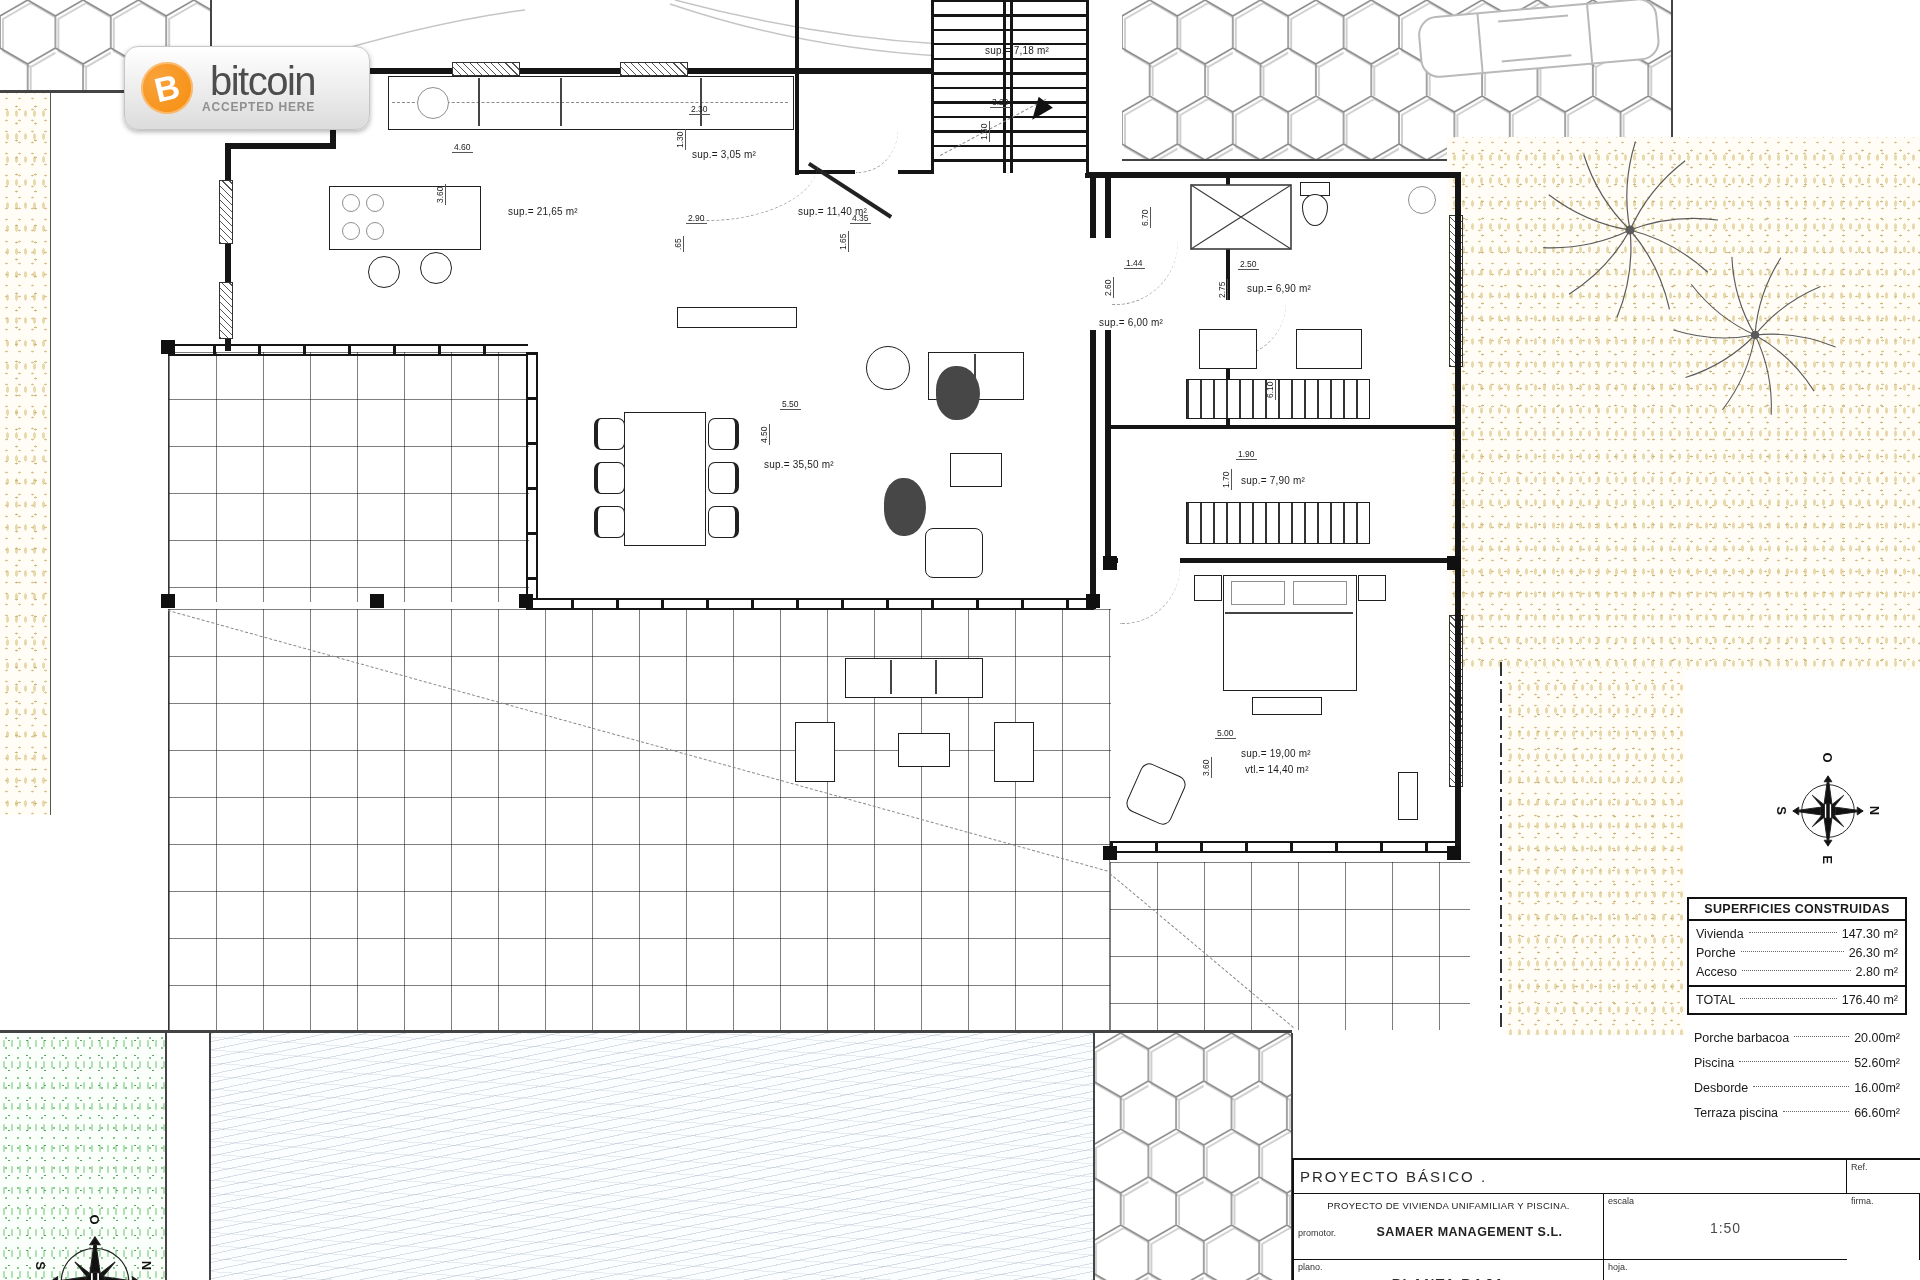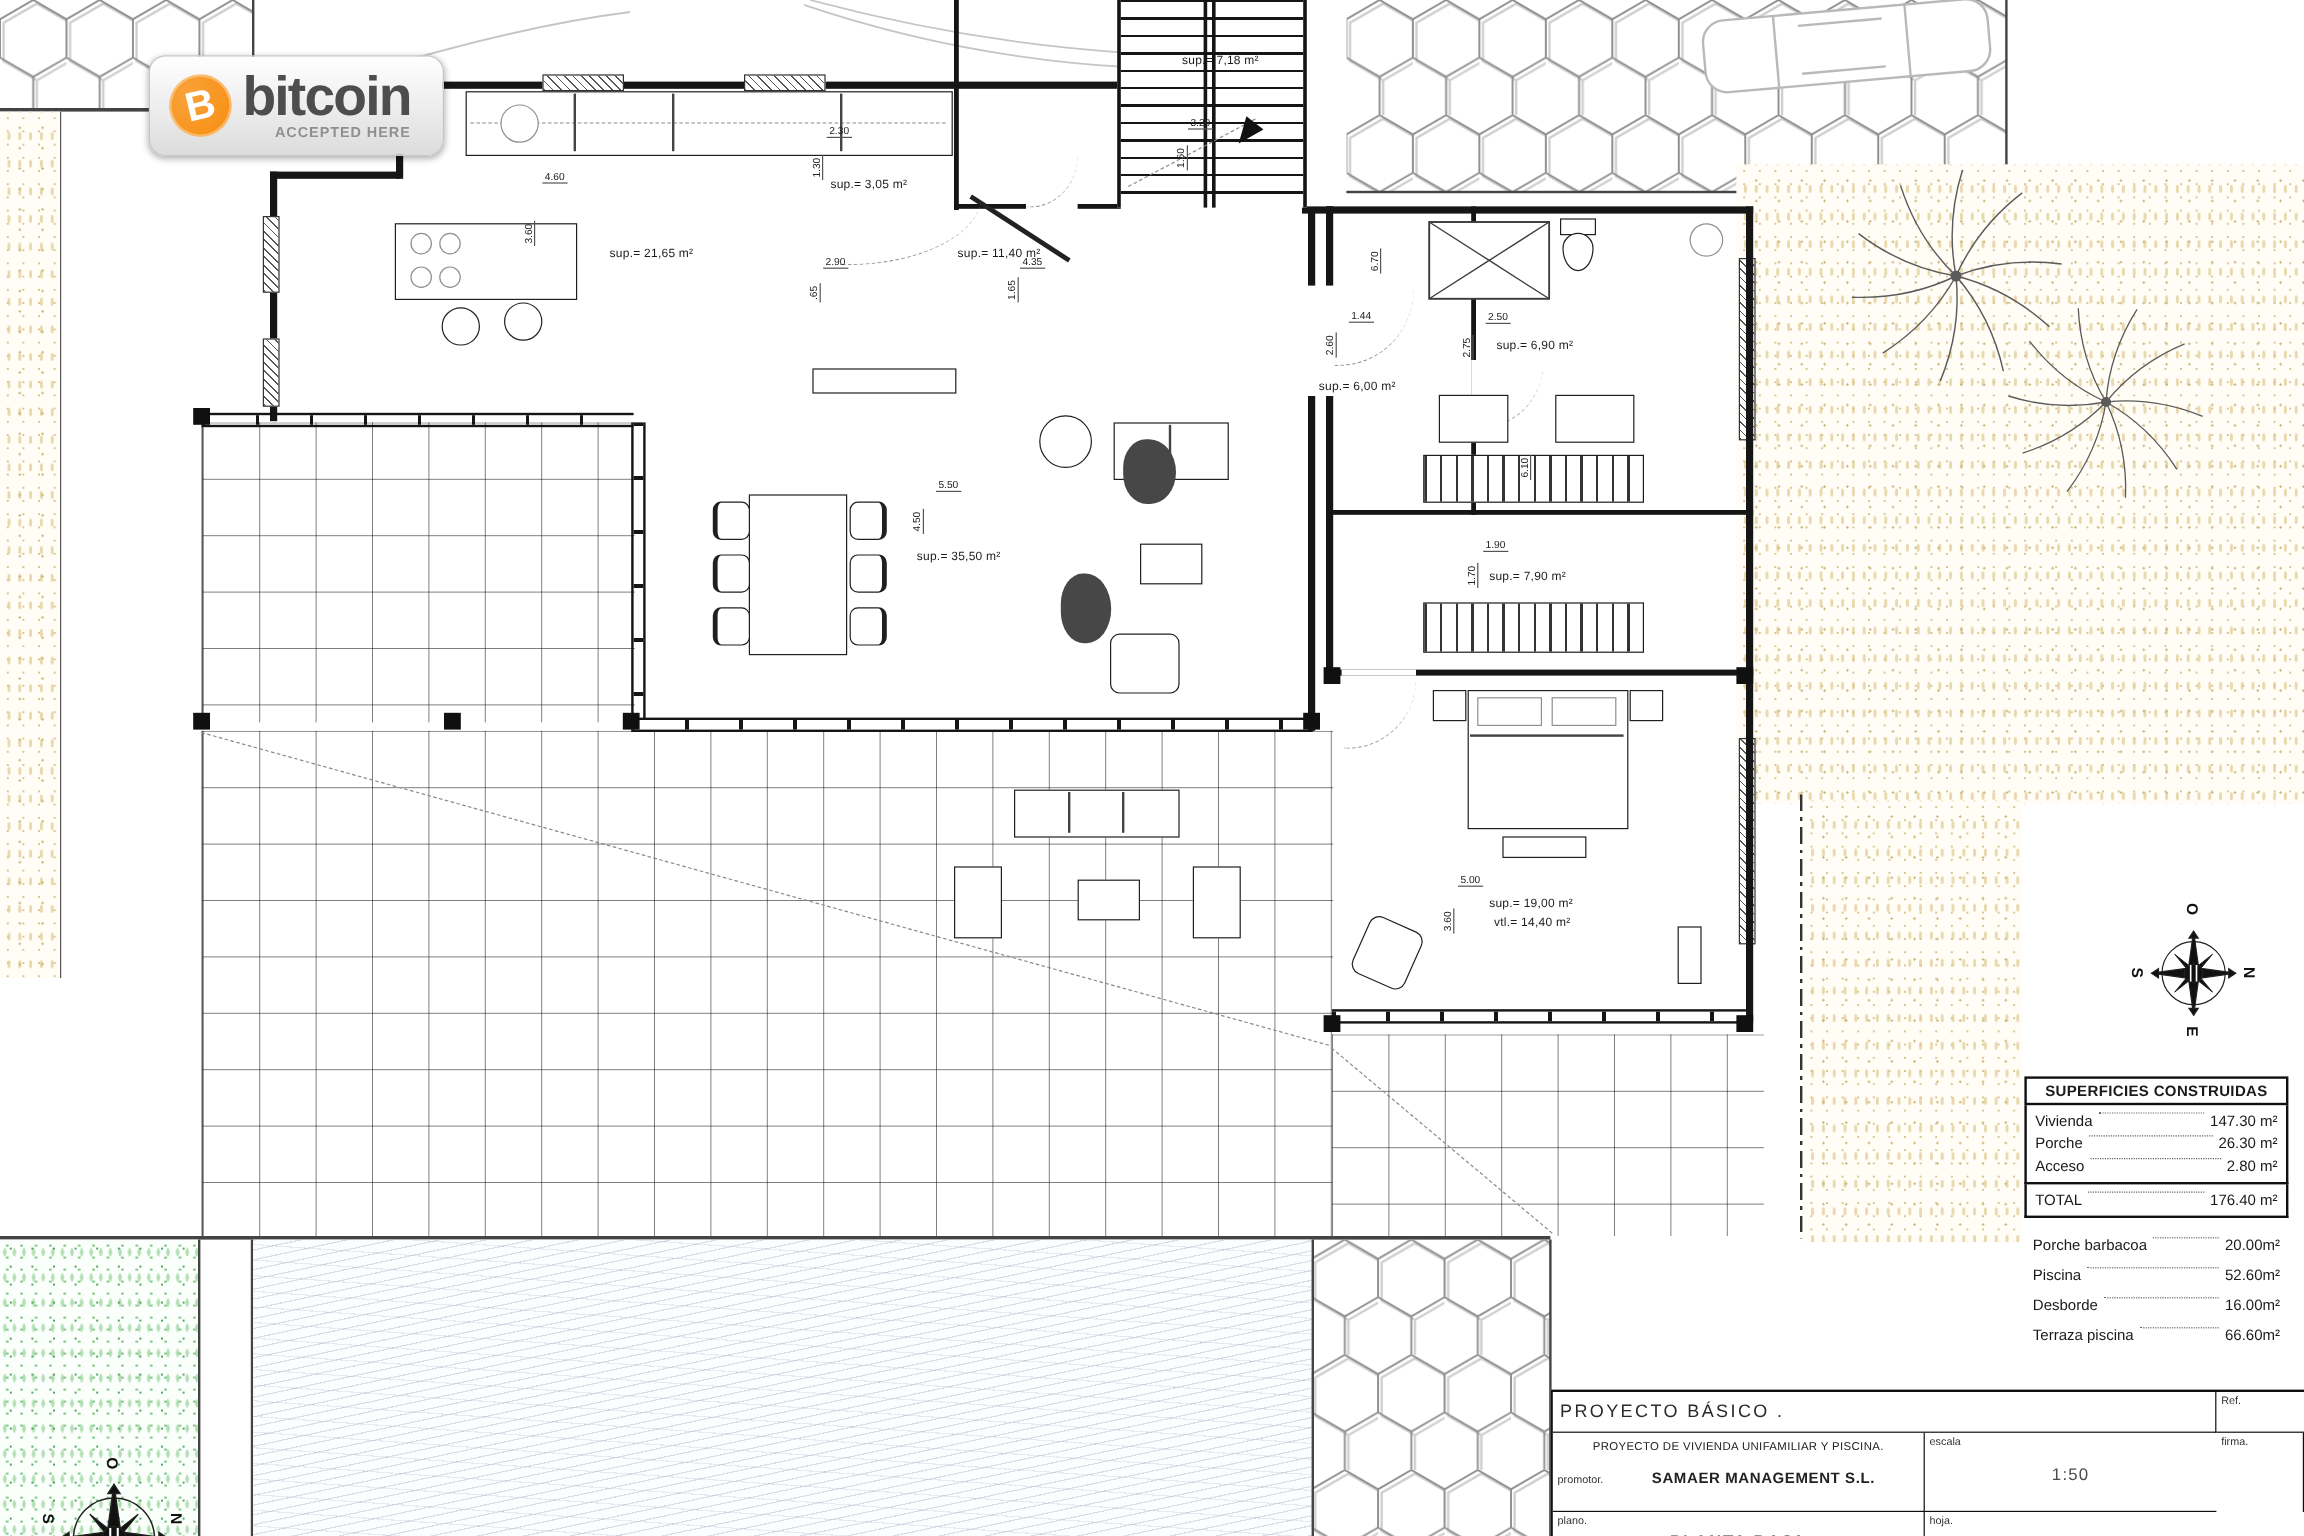--- a/index.html
+++ b/index.html
@@ -44,21 +44,21 @@
     repeating-linear-gradient(90deg,#333 0 2px,transparent 2px 13px);background-color:#fff;}
   .dark-fig{position:absolute;background:#474747;border-radius:46% 54% 52% 48%;}
   .room-label{position:absolute;font-size:10px;color:#1c1c1c;white-space:nowrap;letter-spacing:.2px;}
   .dim{position:absolute;font-size:8.5px;color:#222;border-bottom:1px solid #555;padding:0 2px;white-space:nowrap;line-height:1.1;}
   .dim-v{transform-origin:0 0;transform:rotate(-90deg);}
   .dashdot{position:absolute;width:2px;background:repeating-linear-gradient(180deg,#333 0 14px,transparent 14px 19px,#333 19px 22px,transparent 22px 27px);}
   
   #areas{position:absolute;left:1687px;top:897px;width:220px;font-size:12.5px;color:#1a1a1a;background:#fff;}
   .at-head{border:2px solid #101010;text-align:center;font-weight:bold;letter-spacing:.3px;padding:3px 0;}
   .at-box{border:2px solid #101010;border-top:none;padding:3px 7px 4px;}
-  .at-row{display:flex;align-items:flex-start;padding:2.5px 0;}
+  .at-row{display:flex;align-items:center;padding:2.5px 0;}
   .leader{flex:1;border-bottom:1.6px dotted #666;margin:0 5px 2px;}
   .at-val{white-space:nowrap;}
   .at-extra{padding:10px 7px 0;}
   .at-extra .at-row{padding:5.5px 0;}
   
   #tblock{position:absolute;left:1292px;top:1158px;width:626px;height:122px;border:2px solid #101010;background:#fff;
     display:grid;grid-template-columns:310px 243px 1fr;grid-template-rows:34px 66px 1fr;color:#222;}
   #tblock>div{border-right:1.6px solid #101010;border-bottom:1.6px solid #101010;position:relative;overflow:hidden;}
   .tb-nobr{border-right:none !important;}
   .tb-nobb{border-bottom:none !important;}
@@ -72,21 +72,21 @@
   .tb-escala-val{text-align:center;font-size:14px;color:#4a4a4a;margin-top:14px;letter-spacing:1px;}
   .tb-plano-val{text-align:center;font-size:14px;letter-spacing:1.5px;margin-top:4px;font-weight:bold;color:#2a2a2a;}
   
   #btc{position:absolute;left:124px;top:46px;width:246px;height:84px;border-radius:14px;
     background:linear-gradient(#ffffff,#ececec 55%,#dcdcdc);border:1px solid #c6c6c6;
     box-shadow:0 2px 5px rgba(0,0,0,.3);display:flex;align-items:center;padding:0 16px;gap:9px;box-sizing:border-box;}
   #btc-coin{width:52px;height:52px;border-radius:50%;background:radial-gradient(circle at 35% 30%,#f9a33b,#f7931a 70%);
     color:#fff;font-weight:bold;font-size:34px;display:flex;align-items:center;justify-content:center;
     transform:rotate(-13deg);box-shadow:inset 0 0 0 2px rgba(255,255,255,.35);}
   #btc-text{display:flex;flex-direction:column;align-items:flex-end;line-height:.95;}
-  #btc-brand{font-size:46px;font-weight:bold;color:#4d4d4d;letter-spacing:-1.5px;}
+  #btc-brand{font-size:40px;font-weight:normal;color:#4d4d4d;letter-spacing:-1.5px;}
   #btc-tag{font-size:12px;color:#8f8f8f;font-weight:bold;letter-spacing:.8px;margin-top:2px;text-align:right;}
   .compass-letter{position:absolute;font-size:13px;font-weight:bold;color:#111;transform:rotate(90deg);}
 </style>
 </head>
 <body>
 
 <div id="sheet">
 
   <svg width="0" height="0" class="abs" aria-hidden="true">
     <defs>

